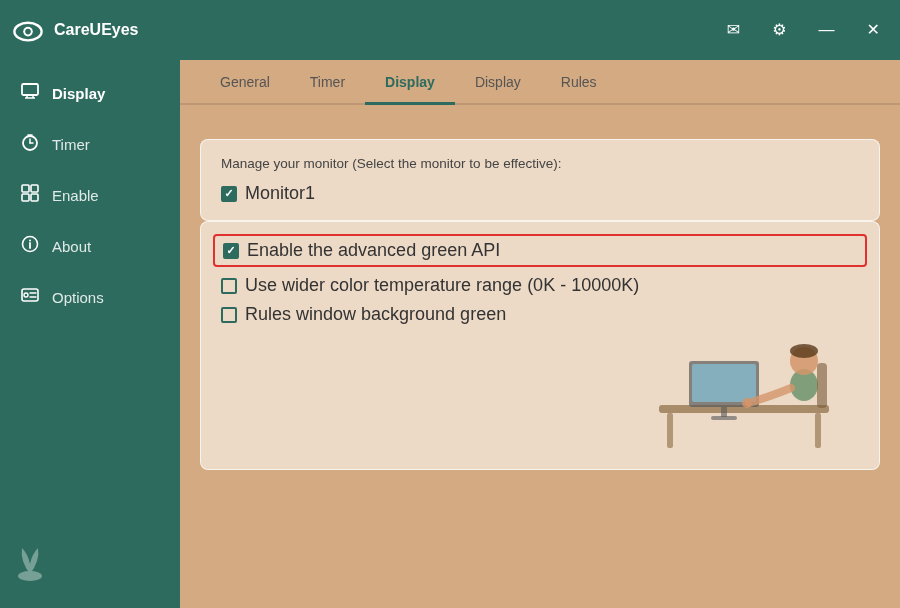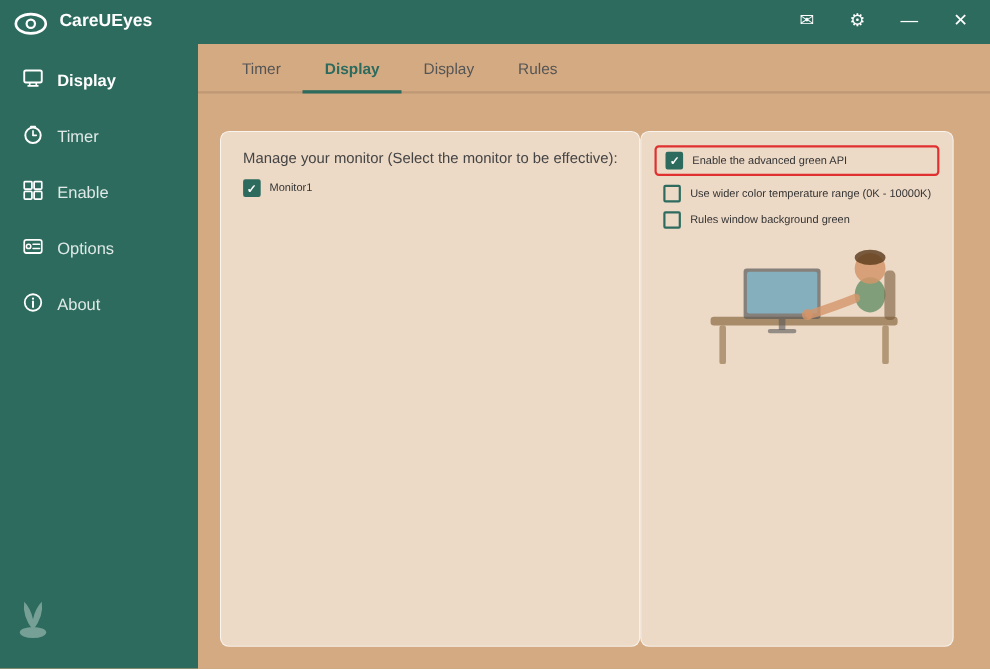--- a/index.html
+++ b/index.html
@@ -8,21 +8,21 @@
       height: 608px;
       font-family: 'Segoe UI', Arial, sans-serif;
       display: flex;
       flex-direction: column;
       overflow: hidden;
       background: #c8a97e;
     }
 
     
     .titlebar {
-      height: 40px;
+      height: 60px;
       background: #2d6b5e;
       display: flex;
       align-items: center;
       justify-content: space-between;
       padding: 0 12px;
       flex-shrink: 0;
     }
     .titlebar-left {
       display: flex;
       align-items: center;
@@ -112,21 +112,21 @@
     .tab.active {
       color: #2d6b5e;
       font-weight: 700;
       border-bottom: 3px solid #2d6b5e;
     }
 
     
     .content-panels {
       padding: 18px 20px 20px;
       display: flex;
-      flex-direction: row;
+      flex-direction: column;
       gap: 0;
       flex: 1;
       overflow-y: auto;
     }
 
     
     .card {
       background: rgba(255,255,255,0.55);
       border-radius: 8px;
       padding: 16px 20px;
@@ -163,21 +163,21 @@
     .custom-checkbox.checked {
       background: #2d6b5e;
     }
     .custom-checkbox.checked::after {
       content: '✓';
       color: white;
       font-size: 11px;
       font-weight: bold;
     }
     .checkbox-label {
-      font-size: 10px;
+      font-size: 18px;
       color: #333;
     }
 
     
     .card-options .checkbox-row.highlighted {
       border: 2px solid #e03030;
       border-radius: 4px;
       padding: 4px 8px;
       margin: -4px -8px 8px -8px;
     }
@@ -264,52 +264,53 @@
           <rect x="1" y="10" width="7" height="7" rx="1" stroke="white" stroke-width="1.6"></rect>
           <rect x="10" y="10" width="7" height="7" rx="1" stroke="white" stroke-width="1.6"></rect>
         </svg>
       </span>
       <span>Enable</span>
     </div>
 
     <div class="sidebar-item">
       <span class="sidebar-item-icon">
         <svg width="18" height="18" viewBox="0 0 18 18" fill="none" xmlns="http://www.w3.org/2000/svg">
+          <circle cx="9" cy="9" r="7.5" stroke="white" stroke-width="1.6"></circle>
+          <line x1="9" y1="8" x2="9" y2="13" stroke="white" stroke-width="1.8" stroke-linecap="round"></line>
+          <circle cx="9" cy="5.5" r="1" fill="white"></circle>
+        </svg>
+      </span>
+      <span>About</span>
+    </div>
+
+    <div class="sidebar-item">
+      <span class="sidebar-item-icon">
+        <svg width="18" height="18" viewBox="0 0 18 18" fill="none" xmlns="http://www.w3.org/2000/svg">
           <rect x="1" y="3" width="16" height="12" rx="2" stroke="white" stroke-width="1.6"></rect>
           <circle cx="5" cy="9" r="2" stroke="white" stroke-width="1.4"></circle>
           <line x1="9" y1="7" x2="15" y2="7" stroke="white" stroke-width="1.4" stroke-linecap="round"></line>
           <line x1="9" y1="11" x2="15" y2="11" stroke="white" stroke-width="1.4" stroke-linecap="round"></line>
         </svg>
       </span>
       <span>Options</span>
-    </div>
-
-    <div class="sidebar-item">
-      <span class="sidebar-item-icon">
-        <svg width="18" height="18" viewBox="0 0 18 18" fill="none" xmlns="http://www.w3.org/2000/svg">
-          <circle cx="9" cy="9" r="7.5" stroke="white" stroke-width="1.6"></circle>
-          <line x1="9" y1="8" x2="9" y2="13" stroke="white" stroke-width="1.8" stroke-linecap="round"></line>
-          <circle cx="9" cy="5.5" r="1" fill="white"></circle>
-        </svg>
-      </span>
-      <span>About</span>
     </div>
 
     <div class="sidebar-bottom">
       
       <svg width="60" height="60" viewBox="0 0 60 60" opacity="0.35">
         <ellipse cx="30" cy="50" rx="12" ry="5" fill="white"></ellipse>
         <path d="M30 48 Q20 35 22 22 Q28 28 30 38 Q32 28 38 22 Q40 35 30 48Z" fill="white"></path>
       </svg>
     </div>
   </div>
 
   <div class="content-area">
 
     <div class="tabs-bar">
+      <div class="tab">General</div>
       <div class="tab">Timer</div>
       <div class="tab active">Display</div>
       <div class="tab">Display</div>
       <div class="tab">Rules</div>
     </div>
 
     <div class="content-panels">
 
       <div class="card">
         <div class="card-title">Manage your monitor (Select the monitor to be effective):</div>

